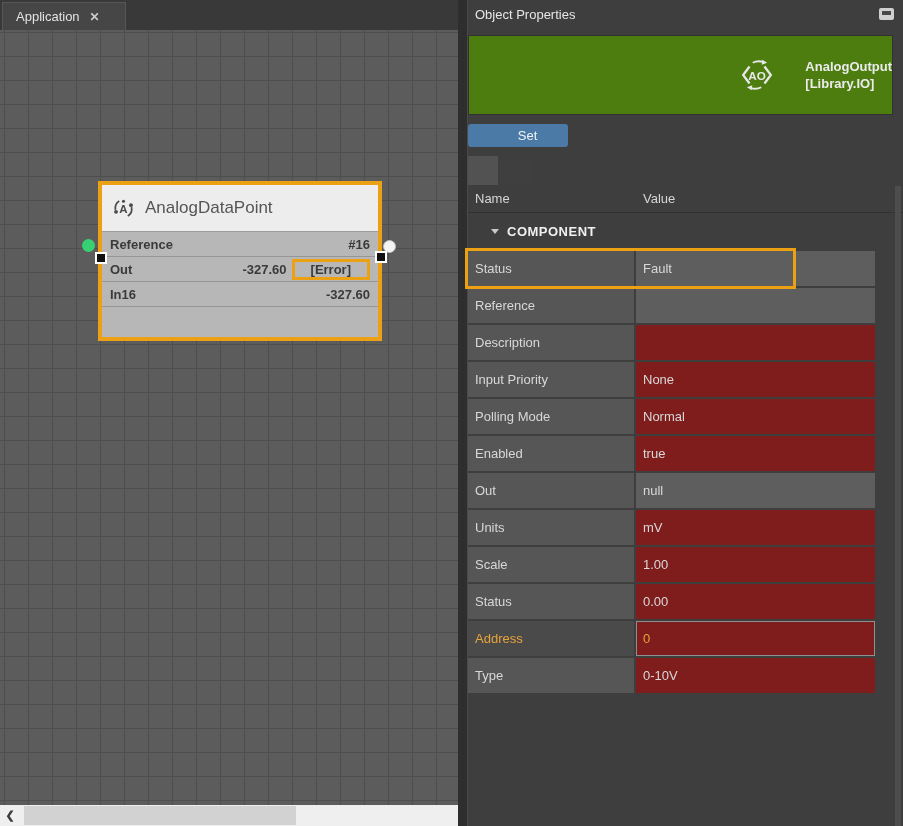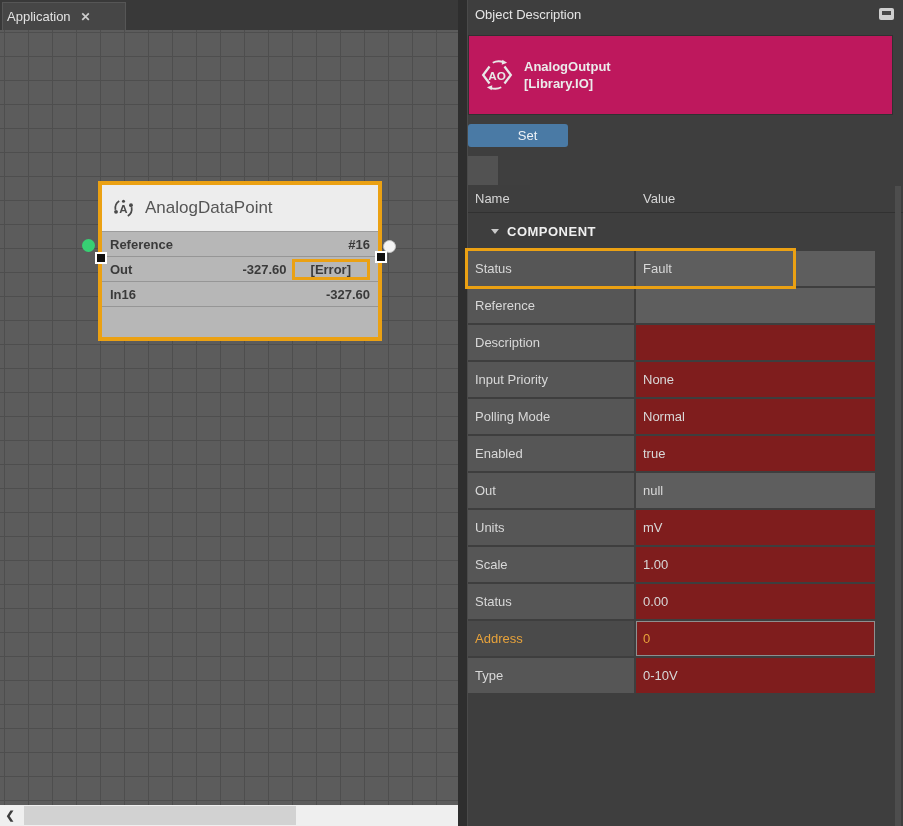--- a/index.html
+++ b/index.html
@@ -6,21 +6,21 @@
   html,body { width:903px; height:826px; }
   body {
     position:relative; background:#2e2e2e; overflow:hidden;
     font-family:"Liberation Sans", sans-serif; -webkit-font-smoothing:antialiased;
   }
 
   
   .left { position:absolute; left:0; top:0; width:458px; height:826px; display:flex; flex-direction:column; }
   .tabbar { height:30px; background:#393939; display:flex; align-items:flex-end; flex:none; }
   .tab-app {
-    margin-left:2px; height:28px; min-width:124px; padding:0 4px;
+    margin-left:2px; height:28px; min-width:124px; padding:0 13px;
     background:#464646; border:1px solid #565656; border-bottom:none;
     display:flex; align-items:center; gap:10px; color:#e2e2e2; font-size:13px;
   }
   .tab-close { color:#cdcdcd; font-size:12px; font-weight:bold; cursor:pointer; }
 
   .canvas {
     position:relative; flex:1; background:#5c5c5c;
     background-image:
       linear-gradient(to right, #4e4e4e 1px, transparent 1px),
       linear-gradient(to bottom, #4e4e4e 1px, transparent 1px);
@@ -63,22 +63,22 @@
   
   .right {
     position:absolute; left:467px; top:0; width:436px; height:826px;
     background:#3e3e3e; border-left:1px solid #4a4a4a; color:#d8d8d8;
   }
   .ptitle { height:28px; display:flex; align-items:center; padding-left:7px; font-size:13px; color:#e6e6e6; position:relative; }
   .win-icon { position:absolute; right:9px; top:8px; width:15px; height:12px; background:#cfcfcf; border-radius:2px; }
   .win-icon::after { content:""; position:absolute; left:3px; top:3px; width:9px; height:4px; background:#484848; }
 
   .hdrbox {
-    margin:7px 10px 0 0; height:80px; background:#be185d; border:1px solid #313131;
-    display:flex; align-items:center; gap:8px; padding-left:9px;
+    margin:7px 10px 0 0; height:80px; background:#4d7c0f; border:1px solid #313131;
+    display:flex; align-items:center; gap:29px; padding-left:9px;justify-content:flex-end;
   }
   .hdrtext { font-weight:bold; font-size:13px; color:#ebebeb; line-height:17px; }
 
   .setbtn {
     margin-top:9px; width:100px; height:23px; background:#4A7AA5; border-radius:3px;
     display:flex; align-items:center; justify-content:center;
     color:#eef2f7; font-size:13px; cursor:pointer;padding-left:19px;
   }
 
   .tabs { margin-top:9px; height:29px; display:flex; align-items:flex-end; gap:2px; }
@@ -162,21 +162,21 @@
   </div>
 
   <div class="hscroll">
     <div class="sb-btn">❮</div>
     <div class="sb-thumb"></div>
   </div>
 </div>
 
 <div class="right">
   <div class="ptitle">
-    <span>Object Description</span>
+    <span>Object Properties</span>
     <span class="win-icon"></span>
   </div>
 
   <div class="hdrbox">
     <svg width="38" height="32" viewBox="0 0 34 30">
       <polyline points="10,7 4,15 10,23" fill="none" stroke="#e8e8e8" stroke-width="2.1"></polyline>
       <polyline points="24,7 30,15 24,23" fill="none" stroke="#e8e8e8" stroke-width="2.1"></polyline>
       <text x="17" y="19.5" text-anchor="middle" font-size="11" font-weight="bold" fill="#e8e8e8" font-family="Liberation Sans, sans-serif">AO</text>
       <path d="M13 3.5 Q 18 1 23 3" fill="none" stroke="#e8e8e8" stroke-width="1.7"></path>
       <polygon points="22,0.6 26.5,3.6 21.4,5.4" fill="#e8e8e8"></polygon>

